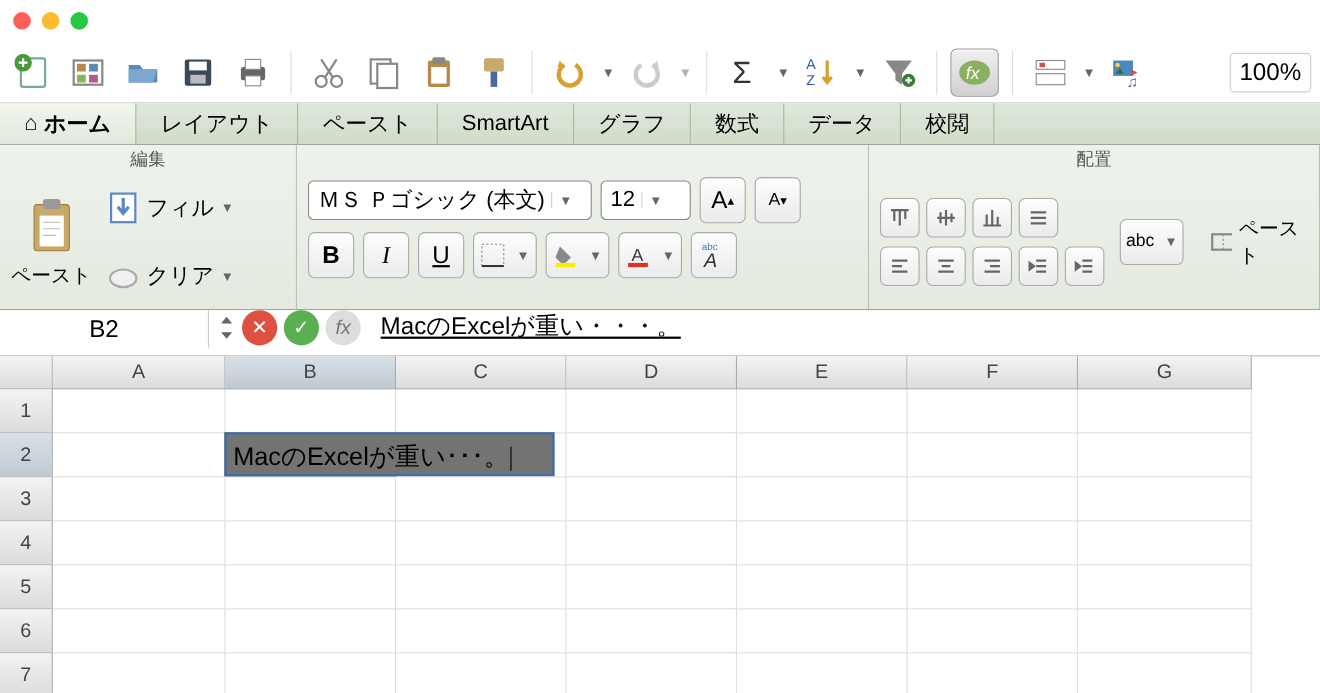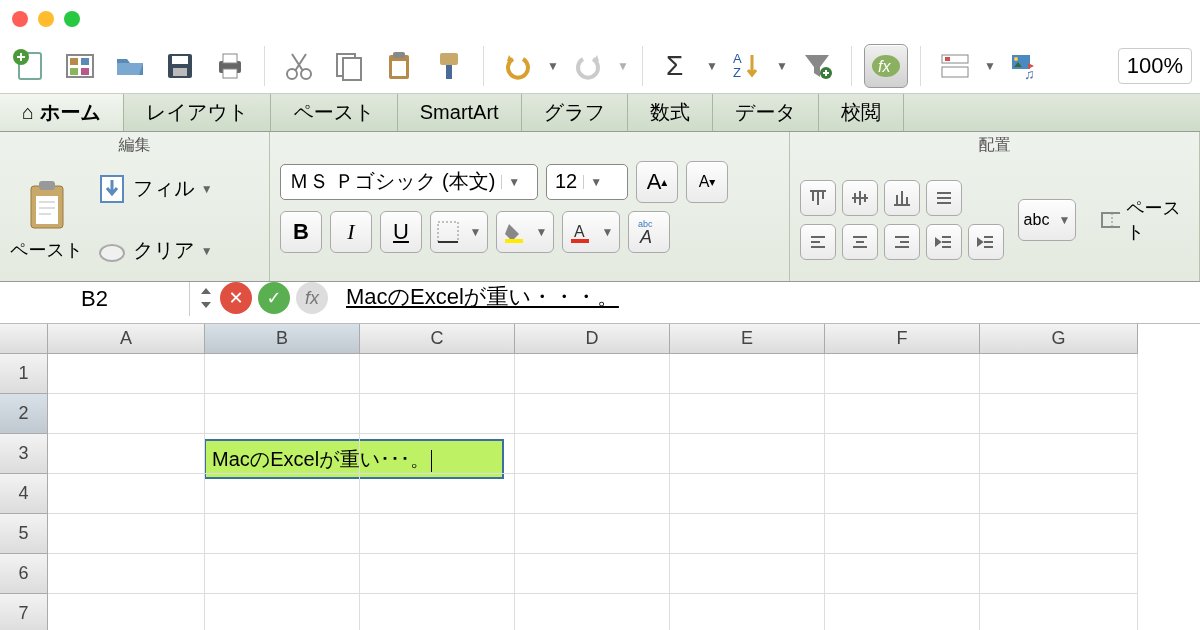--- a/index.html
+++ b/index.html
@@ -49,21 +49,21 @@
 .fb-input { flex: 1; font-size: 22px; padding: 0 10px; text-decoration: underline; }
 .corner { width: 48px; height: 30px; background: linear-gradient(#f3f3f3,#dcdcdc); border-right: 1px solid #aaa; border-bottom: 1px solid #aaa; }
 .colheads { display: flex; }
 .colhead { height: 30px; background: linear-gradient(#f3f3f3,#dcdcdc); border-right: 1px solid #aaa; border-bottom: 1px solid #aaa; display: flex; align-items: center; justify-content: center; font-size: 18px; color: #444; }
 .colhead.sel { background: linear-gradient(#d8e0e8,#c0c8d0); }
 .rows { display: flex; flex-direction: column; }
 .row { display: flex; }
 .rowhead { width: 48px; height: 40px; background: linear-gradient(#f3f3f3,#dcdcdc); border-right: 1px solid #aaa; border-bottom: 1px solid #aaa; display: flex; align-items: center; justify-content: center; font-size: 18px; color: #444; }
 .rowhead.sel { background: linear-gradient(#d8e0e8,#c0c8d0); }
 .cell { height: 40px; border-right: 1px solid #ddd; border-bottom: 1px solid #ddd; font-size: 18px; padding: 6px 4px; position: relative; }
-.edit-cell { position: absolute; left: -1px; top: -1px; height: 40px; border: 2px solid #3b6ea5; background: #bef264; padding: 5px 6px; font-size: 20px; white-space: nowrap; margin-top: 46px; }
+.edit-cell { position: absolute; left: -1px; top: -1px; height: 40px; border: 2px solid #3b6ea5; background: #737373; padding: 5px 6px; font-size: 23px; white-space: nowrap; }
 .cursor { display: inline-block; width: 1px; height: 22px; background: #000; vertical-align: middle; margin-left: 1px; }
 
 svg { display: block; }
 </style>
 </head>
 <body>
 
 <div class="titlebar">
   <div class="traffic red"></div>
   <div class="traffic yellow"></div>

